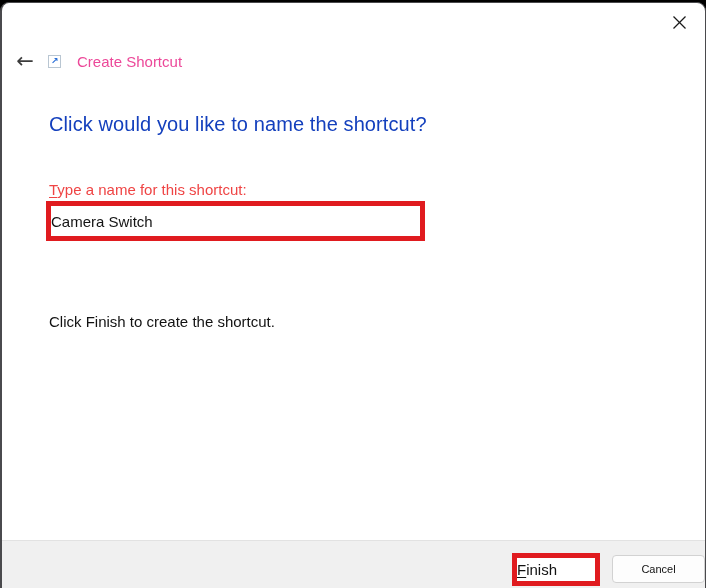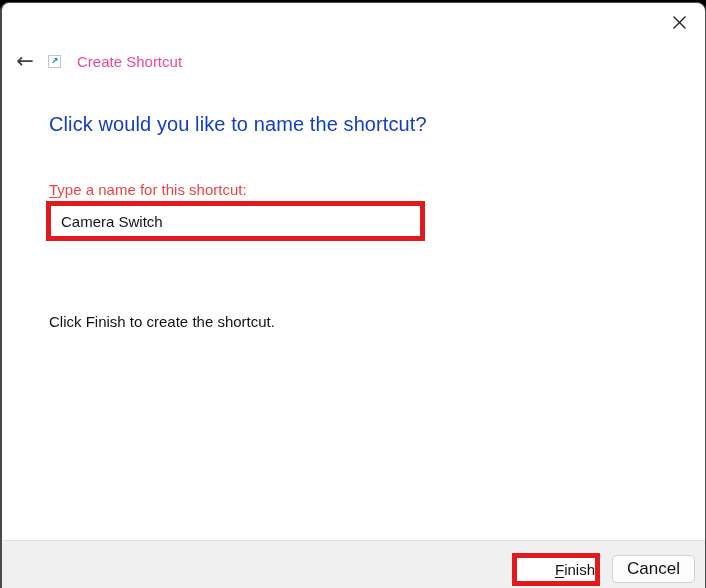--- a/index.html
+++ b/index.html
@@ -73,21 +73,20 @@
     border:5px solid var(--annotation_red);
     background:#fff;
   }
   .name-input{
     position:absolute;inset:0;
     width:100%;height:100%;
     border:none;outline:none;
     background:#fff;
     font-family:"Liberation Sans","DejaVu Sans",sans-serif;
     font-size:15px;color:#141414;
-    padding-left:10px;
   }
   .instruction{
     position:absolute;top:281px;left:47px;
     font-size:15px;color:#121212;margin-top:29px;
   }
   
   .footer{
     position:absolute;left:0;right:0;bottom:0;height:48px;
     background:var(--footer_bg);
     border-top:1px solid #e2e2e2;
@@ -96,30 +95,30 @@
     position:absolute;top:550px;left:510px;
     width:88px;height:33px;
     border:5px solid var(--annotation_red);
     background:#fff;
   }
   .finish-btn{
     position:absolute;inset:0;width:100%;height:100%;
     border:none;background:#fff;cursor:pointer;
     font-family:"Liberation Sans","DejaVu Sans",sans-serif;
     font-size:15px;color:#121212;
-    display:flex;align-items:center;justify-content:flex-end;
+    display:flex;align-items:center;justify-content:flex-start;
   }
   .cancel-btn{
     position:absolute;top:552px;left:610px;
-    width:83px;height:28px;
+    width:93px;height:28px;
     background:#fdfdfd;
     border:1px solid #d2d2d2;
     border-radius:4px;cursor:pointer;
     font-family:"Liberation Sans","DejaVu Sans",sans-serif;
-    font-size:17px;color:#121212;
+    font-size:11px;color:#121212;
     display:flex;align-items:center;justify-content:center;
   }
 </style>
 </head>
 <body>
 
 <div class="stage">
   <div class="window">
 
     <button class="close-btn" aria-label="Close">

